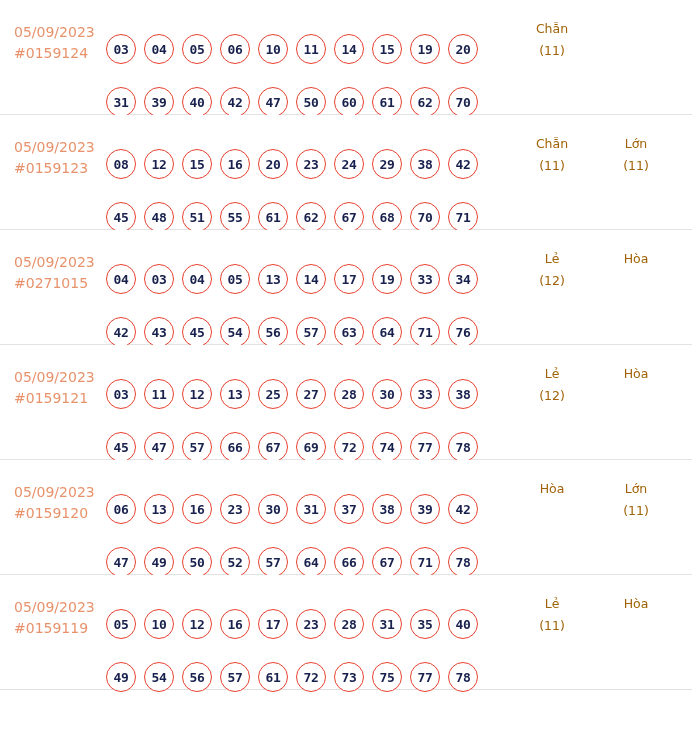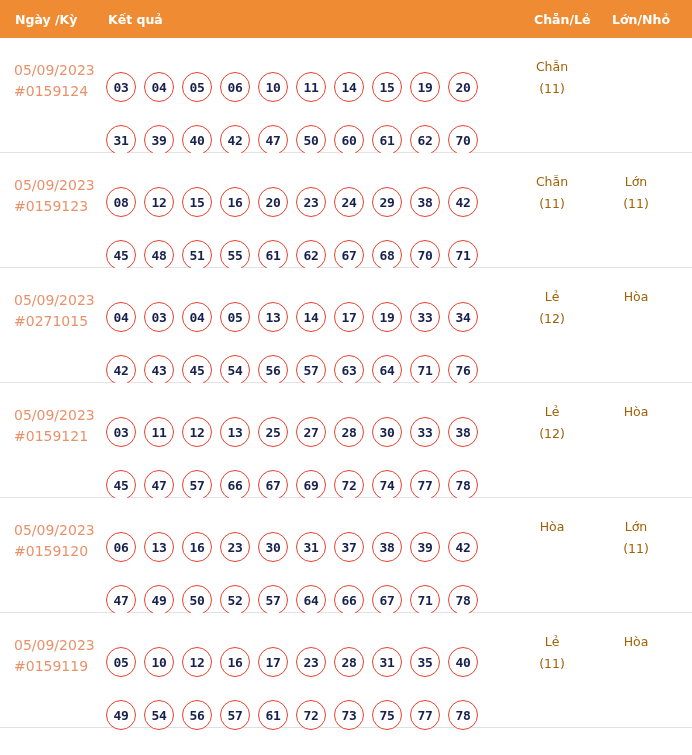--- a/index.html
+++ b/index.html
@@ -102,26 +102,20 @@
   .col-evenodd .count:empty,
   .col-bigsmall .count:empty { display: none; }
 
   .table-footer { height: 29px; background: #ffffff; }
 </style>
 </head>
 <body>
 
 <div class="results-table">
 
-  <div class="table-header">
-    <span class="th-date">Ngày /Kỳ</span>
-    <span class="th-result">Kết quả</span>
-    <span class="th-evenodd">Chẵn/Lẻ</span>
-    <span class="th-bigsmall">Lớn/Nhỏ</span>
-  </div>
 
   <div id="rows-container">
       <div class="result-row">
         <div class="row-date">
           <span class="date-line">05/09/2023</span>
           <span class="draw-line">#0159124</span>
         </div>
         <div class="balls">
           <div class="ball-line">
             <span class="ball">03</span>

